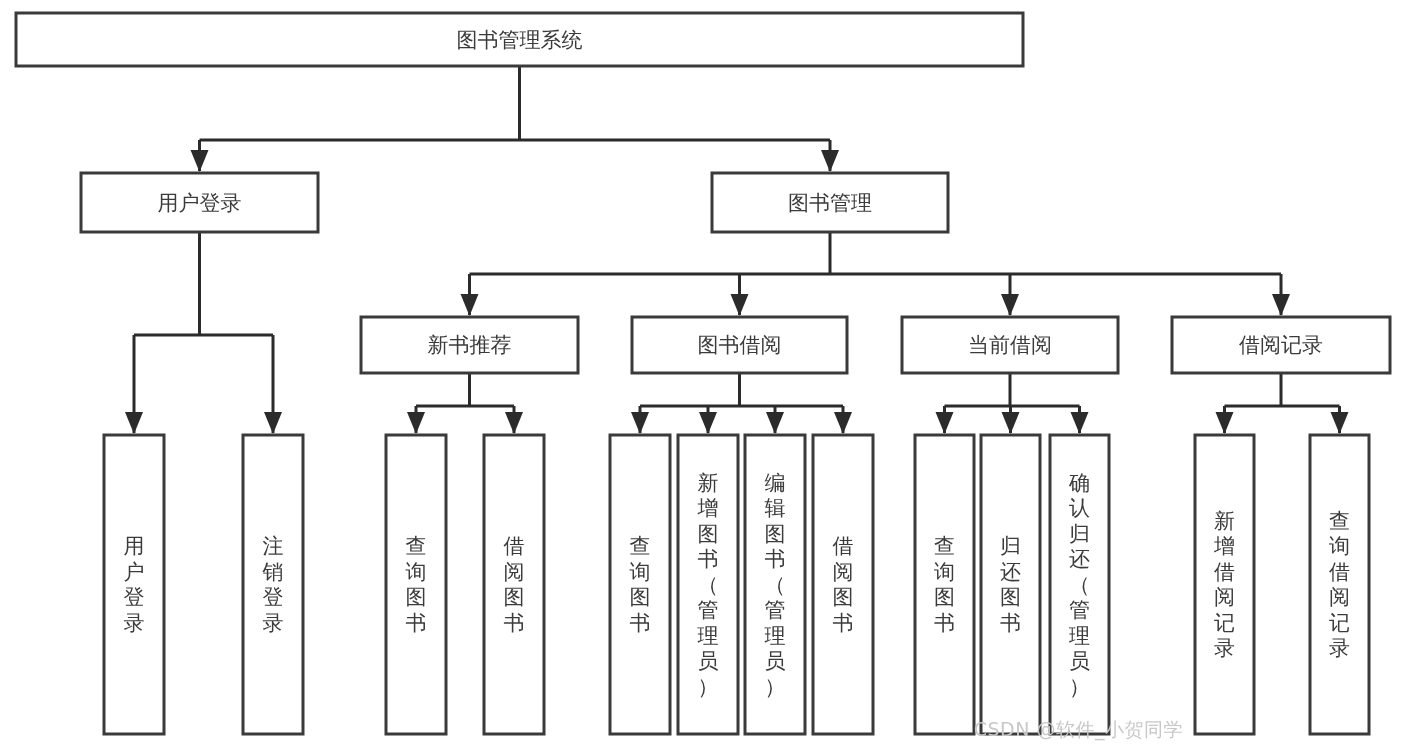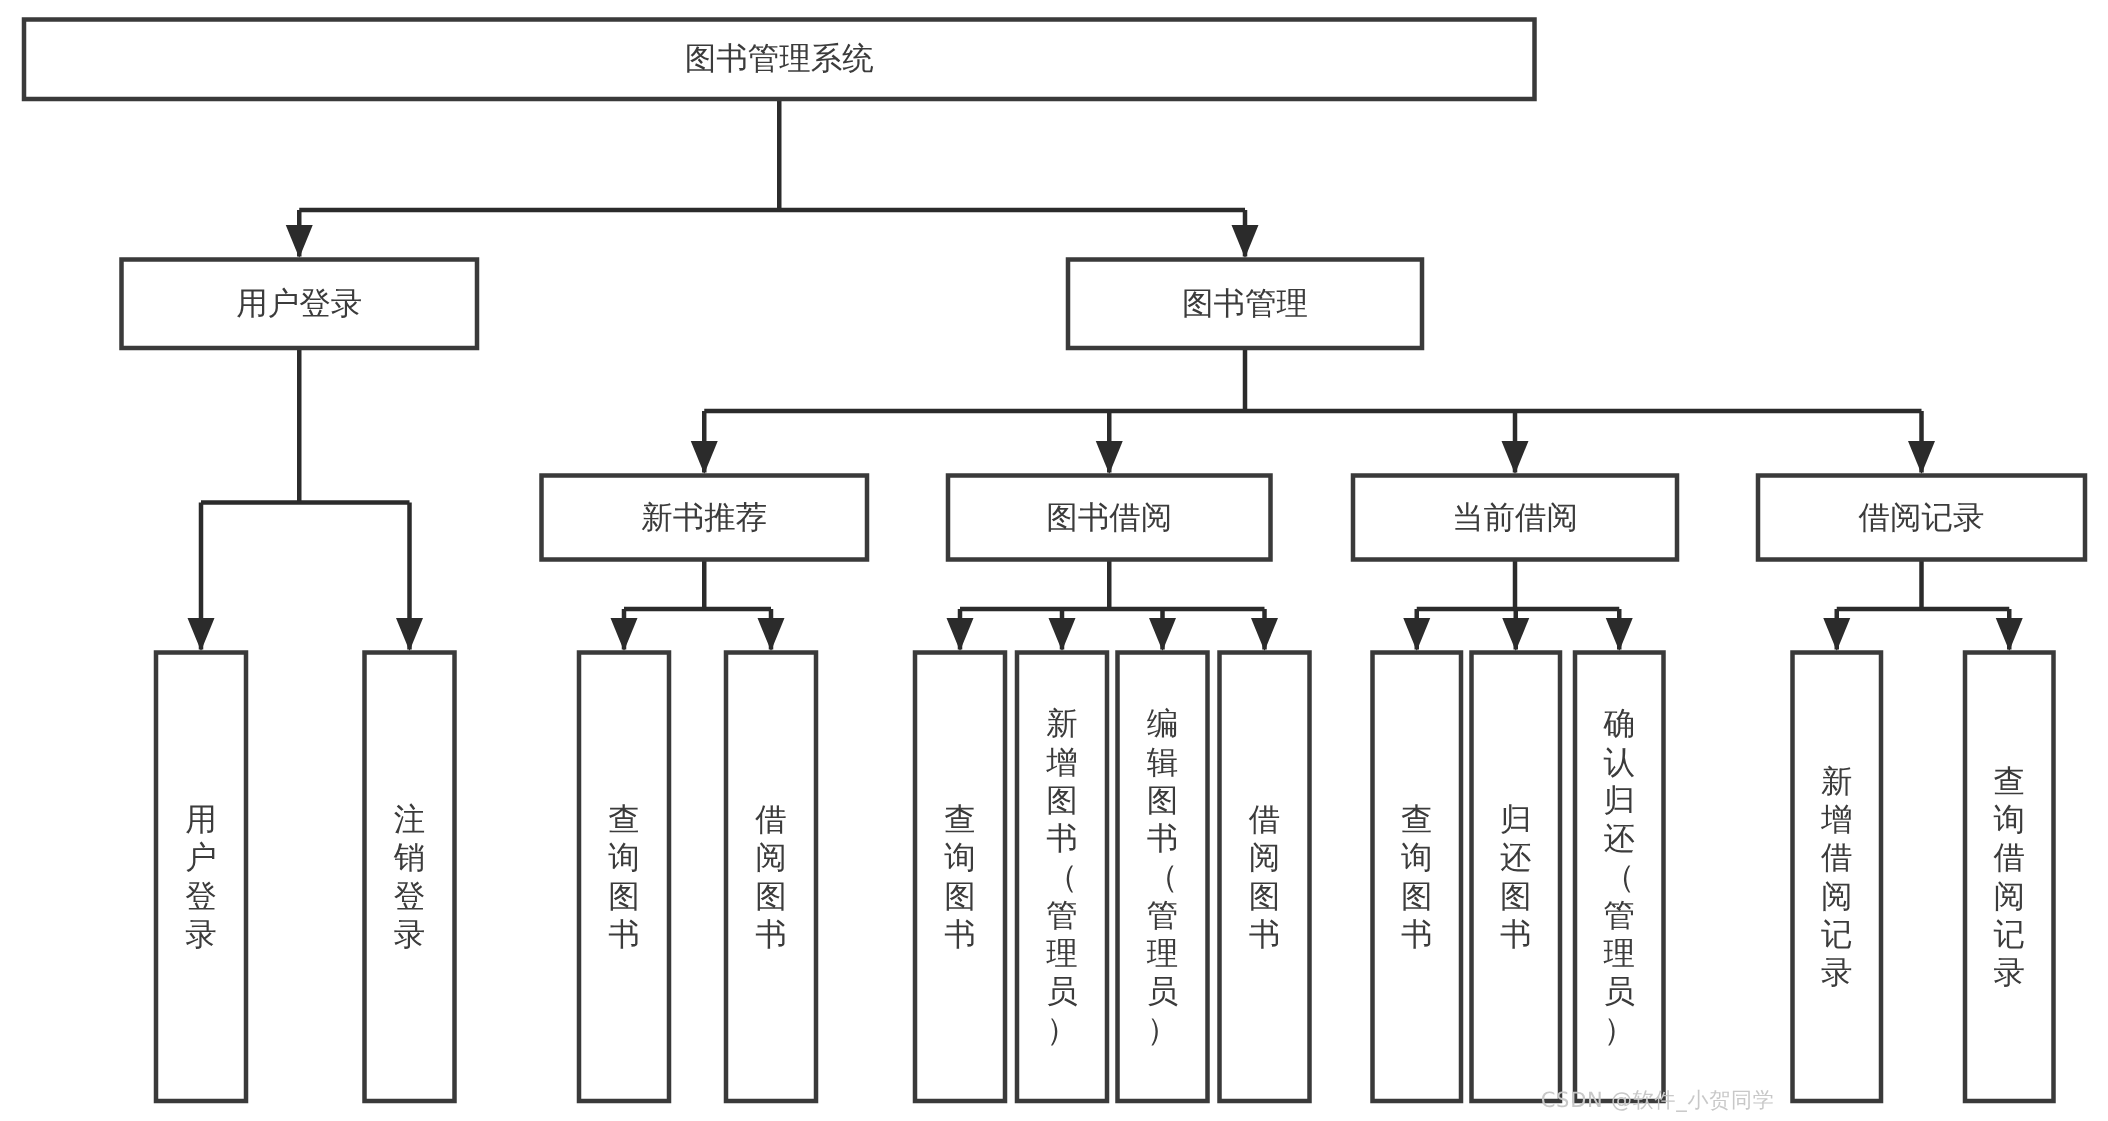--- a/index.html
+++ b/index.html
@@ -18,21 +18,21 @@
     fill:#3b3b3b;font-size:21px;text-anchor:middle;
     dominant-baseline:middle;
   }
   .leaf-label{
     font-family:"DejaVu Sans","Liberation Sans",sans-serif;
     fill:#3b3b3b;font-size:21px;text-anchor:middle;
   }
   .watermark{
     position:absolute;right:8px;bottom:4px;
     font-family:"DejaVu Sans","Liberation Sans",sans-serif;
-    font-size:14px;color:#c8c8c8;white-space:nowrap;
+    font-size:19px;color:#c8c8c8;white-space:nowrap;
     letter-spacing:0.5px;pointer-events:none;
   }
 </style>
 </head>
 <body>
 
 <div id="diagram-root">
   <svg id="flow" viewBox="0 0 1405 747" xmlns="http://www.w3.org/2000/svg">
     <g id="edges">
         <path class="edge" d="M 519.5 66 L 519.5 140"></path>

